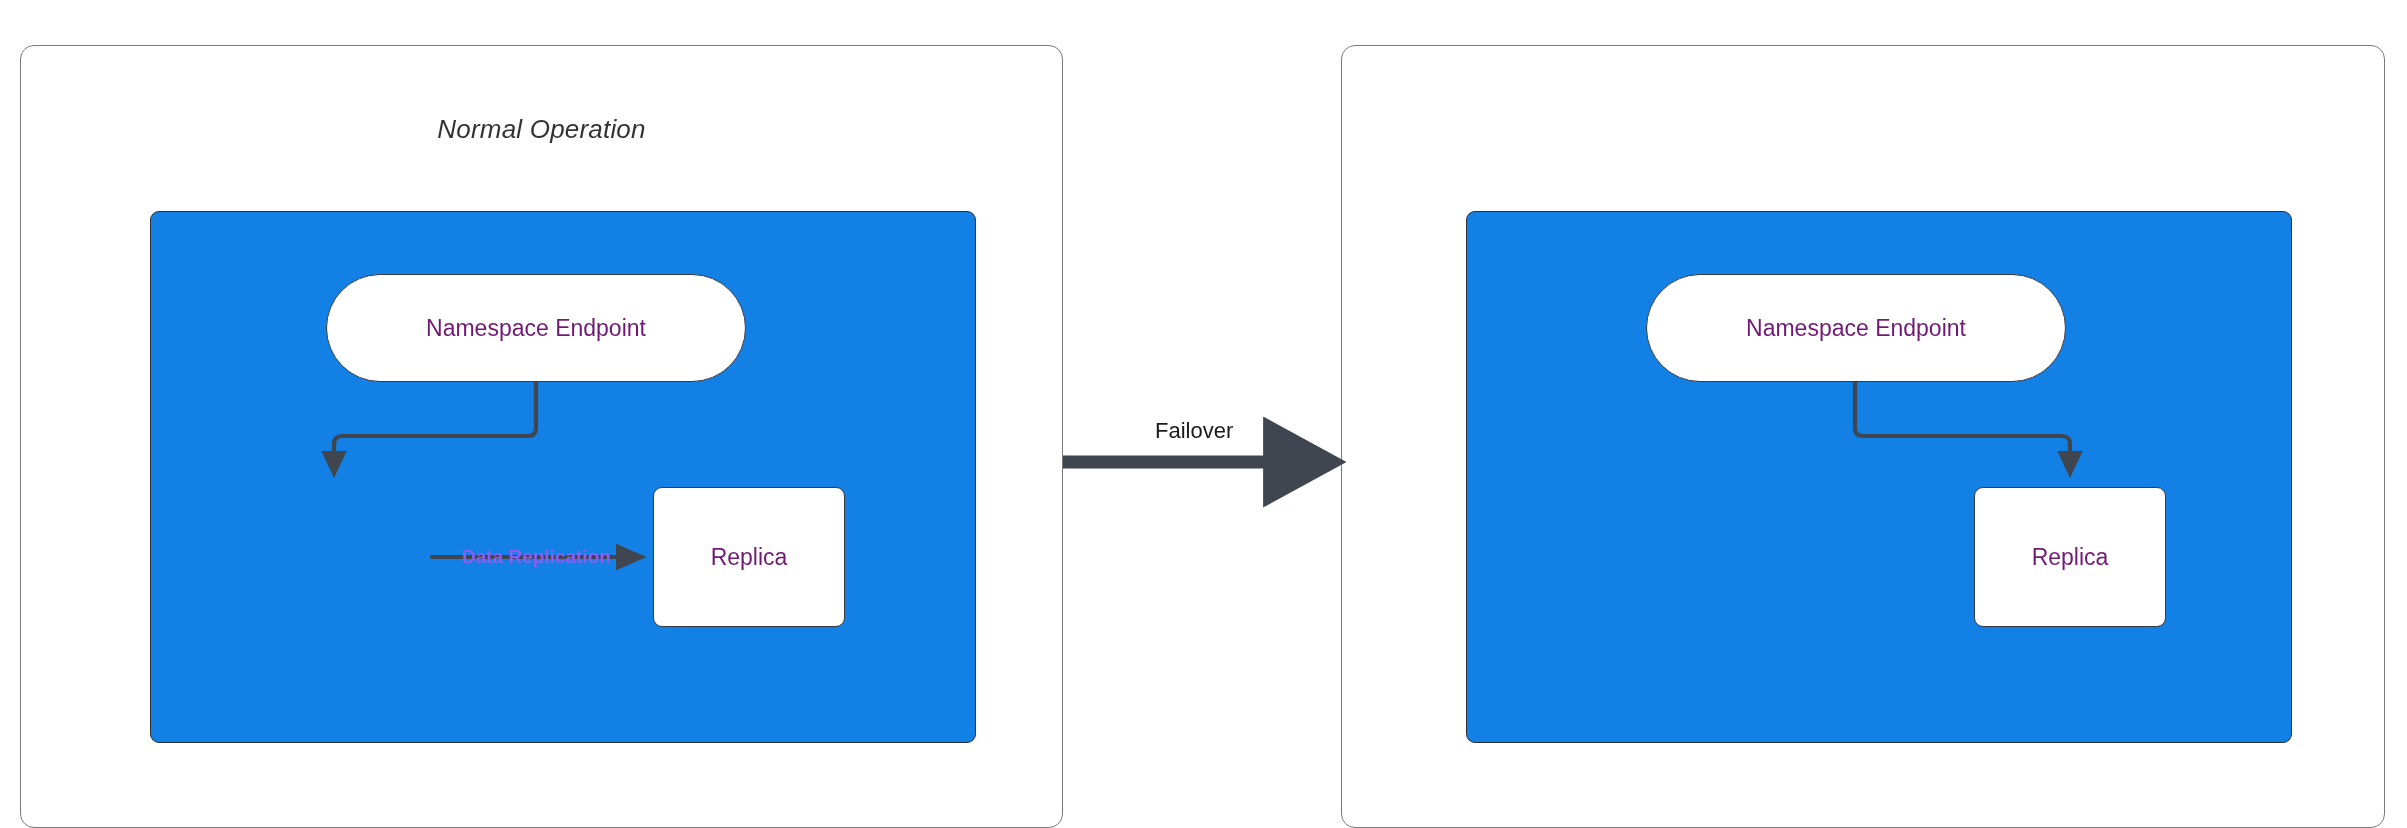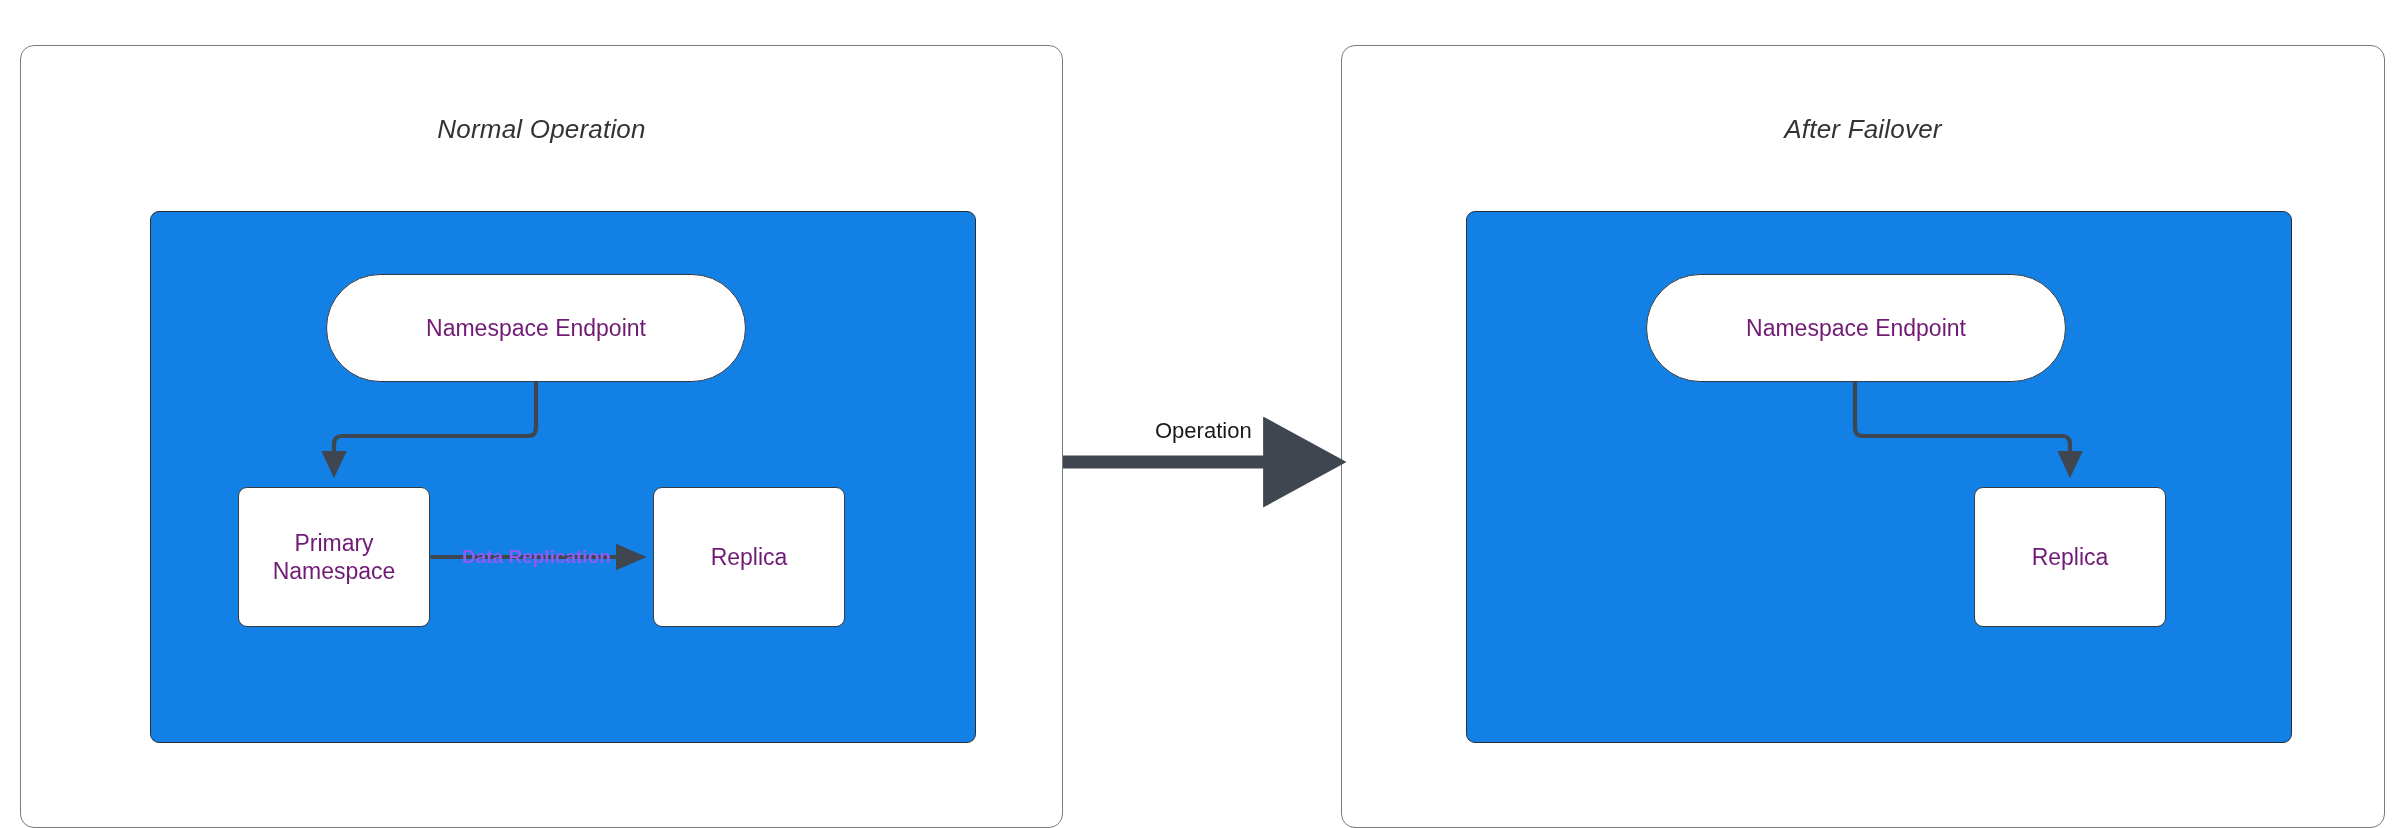--- a/index.html
+++ b/index.html
@@ -131,21 +131,20 @@
 <body>
 
 <div class="canvas">
 
   <div class="panel" id="panel-left">
     <div class="panel-title">Normal Operation</div>
     <div class="blue-region" id="blue-left"></div>
   </div>
 
   <div class="panel" id="panel-right">
-    <div class="panel-title">After Failover</div>
     <div class="blue-region" id="blue-right"></div>
   </div>
 
   <svg class="connectors" viewBox="0 0 2407 828">
     <defs>
       <marker id="arrow-thin" viewBox="0 0 12 12" refX="9" refY="6" markerWidth="7" markerHeight="7" orient="auto-start-reverse">
         <path d="M 0 0.8 L 11 6 L 0 11.2 z" fill="#3f4650"></path>
       </marker>
       <marker id="arrow-thin-h" viewBox="0 0 12 12" refX="9" refY="6" markerWidth="8" markerHeight="8" orient="auto-start-reverse">
         <path d="M 0 1.2 L 11 6 L 0 10.8 z" fill="#3f4650"></path>
@@ -161,37 +160,31 @@
 
     <path d="M 1855 360 L 1855 406 Q 1855 414 1863 414 L 2062 414 Q 2070 414 2070 422 L 2070 451" fill="none" stroke="#3f4650" stroke-width="4.2" stroke-linecap="round" stroke-linejoin="round" marker-end="url(#arrow-thin)"></path>
 
     <path d="M 1063 440 L 1320 440" fill="none" stroke="#3f4650" stroke-width="13" marker-end="url(#arrow-fat)"></path>
   </svg>
 
   <div class="node stadium" id="node-ns-left">
     <span>Namespace Endpoint</span>
   </div>
 
-  <div class="node rect" id="node-primary">
-    <span>
-      <span>Primary</span><br>
-      <span>Namespace</span>
-    </span>
-  </div>
 
   <div class="node rect" id="node-replica-l">
     <span>Replica</span>
   </div>
 
   <div class="node stadium" id="node-ns-right">
     <span>Namespace Endpoint</span>
   </div>
 
 
   <div class="node rect" id="node-replica-r">
     <span>Replica</span>
   </div>
 
   <div class="edge-label" id="label-data-replication">Data Replication</div>
 
-  <div class="edge-label" id="label-failover">Operation</div>
+  <div class="edge-label" id="label-failover">Failover</div>
 
 </div>
 
 </body></html>

